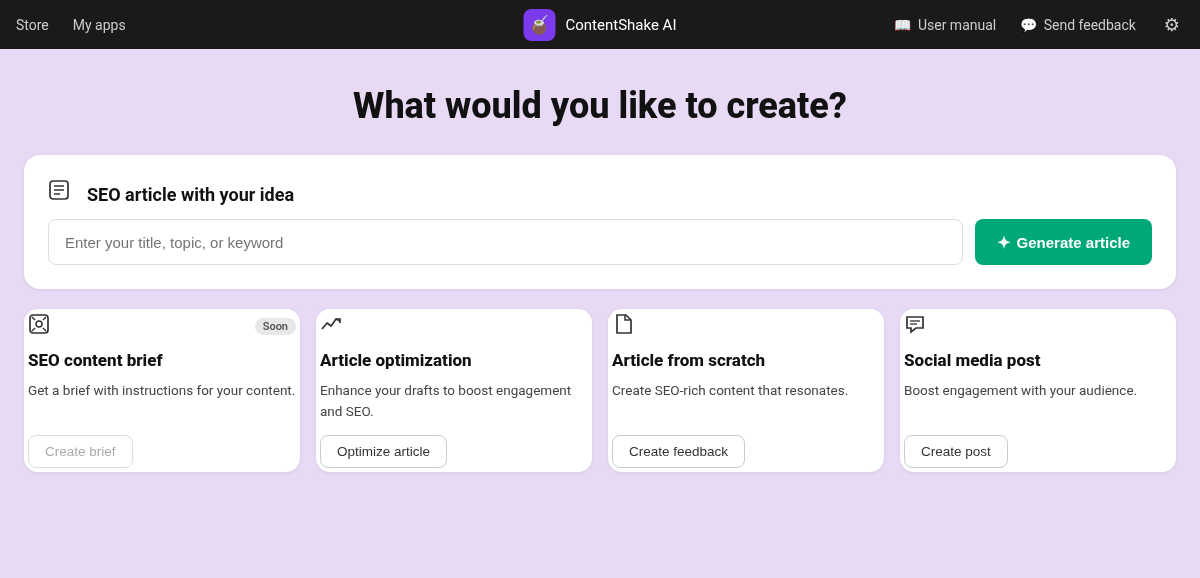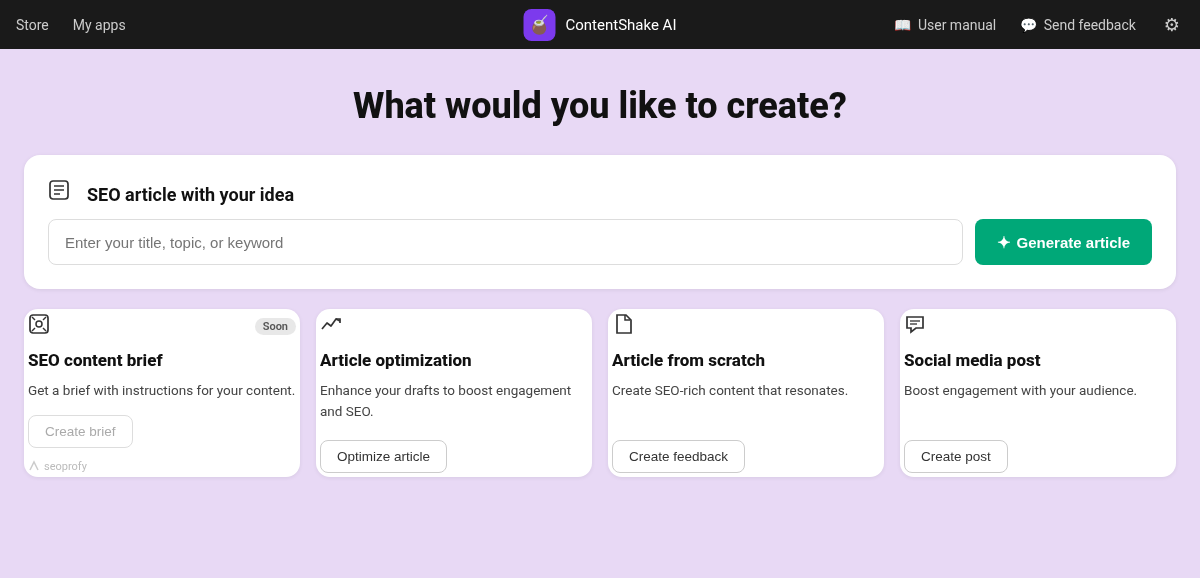--- a/index.html
+++ b/index.html
@@ -194,23 +194,20 @@
               <line x1="4" y1="4" x2="7" y2="7" stroke="#333" stroke-width="1.4"></line>
               <line x1="18" y1="4" x2="15" y2="7" stroke="#333" stroke-width="1.4"></line>
               <line x1="4" y1="18" x2="7" y2="15" stroke="#333" stroke-width="1.4"></line>
               <line x1="18" y1="18" x2="15" y2="15" stroke="#333" stroke-width="1.4"></line>
             </svg></span>
           <span class="soon-badge">Soon</span>
         </div>
         <div class="card-title">SEO content brief</div>
         <div class="card-desc">Get a brief with instructions for your content.</div>
         <button class="card-btn disabled">Create brief</button>
-        <div class="seoprofy-watermark"><svg viewBox="0 0 12 12" fill="none">
-            <path d="M2 10 L6 2 L10 10" stroke="#ccc" stroke-width="1.5" fill="none"></path>
-          </svg> seoprofy</div>
       </div>
       <div class="card">
         <div class="card-icon-row">
           <span class="card-icon"><svg width="22" height="22" viewBox="0 0 22 22" fill="none">
               <polyline points="2,16 7,10 11,13 16,6 20,8" stroke="#333" stroke-width="1.7" fill="none" stroke-linejoin="round"></polyline>
               <polyline points="16,6 20,6 20,10" stroke="#333" stroke-width="1.7" fill="none"></polyline>
             </svg></span>
         </div>
         <div class="card-title">Article optimization</div>
         <div class="card-desc">Enhance your drafts to boost engagement and SEO.</div>

